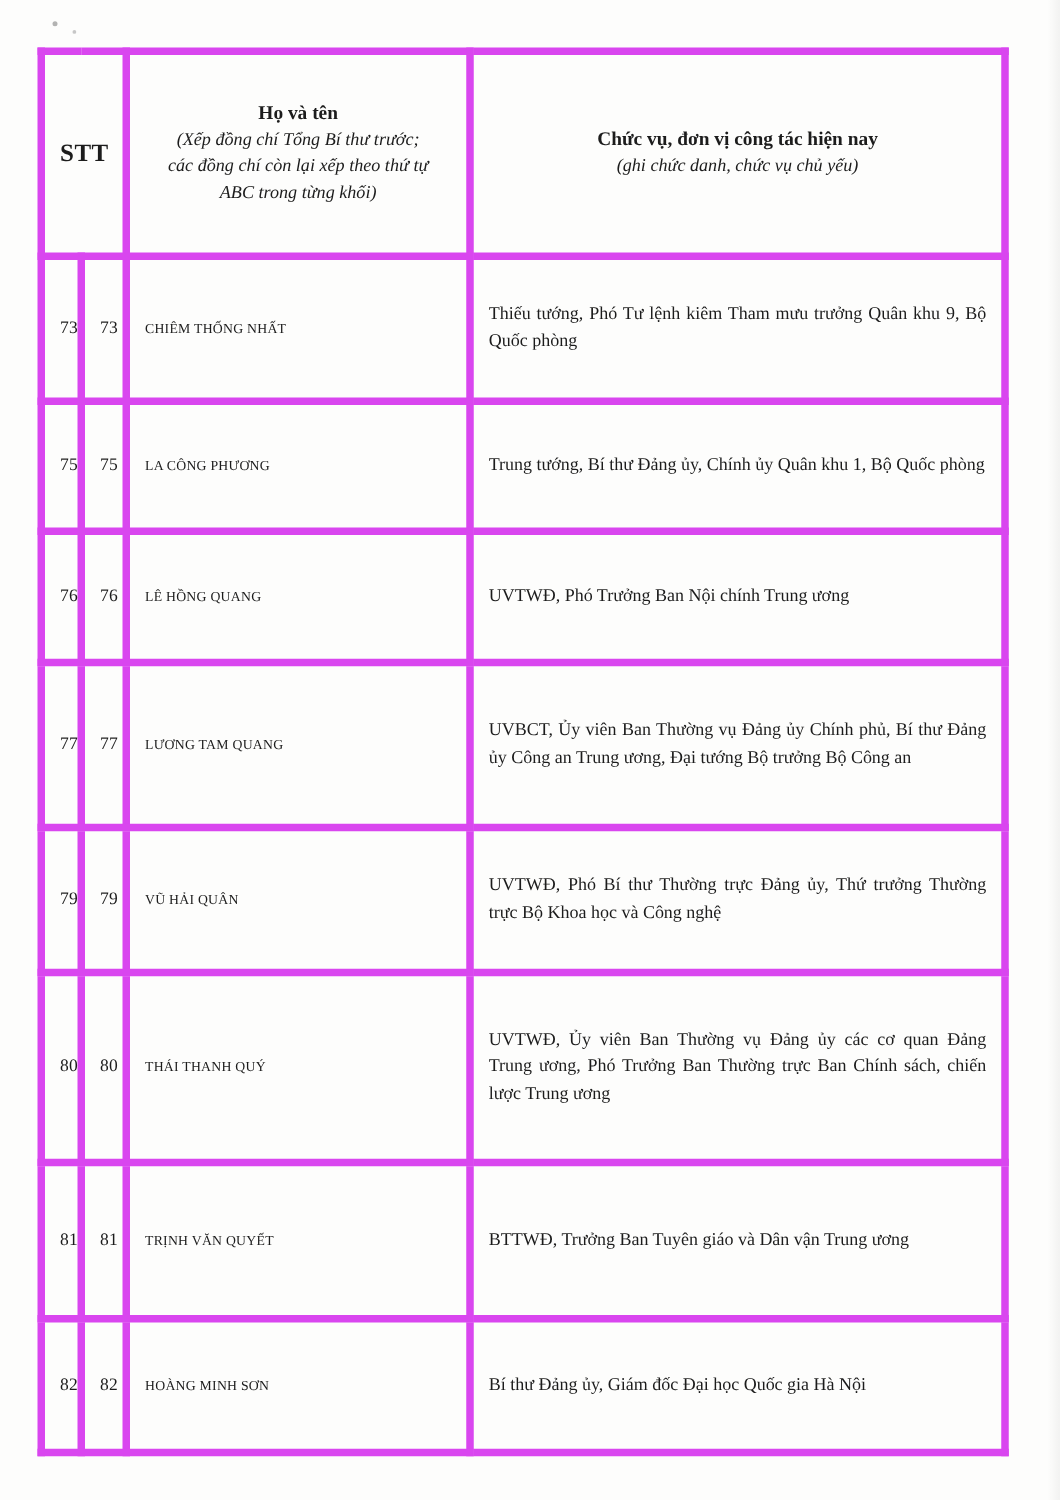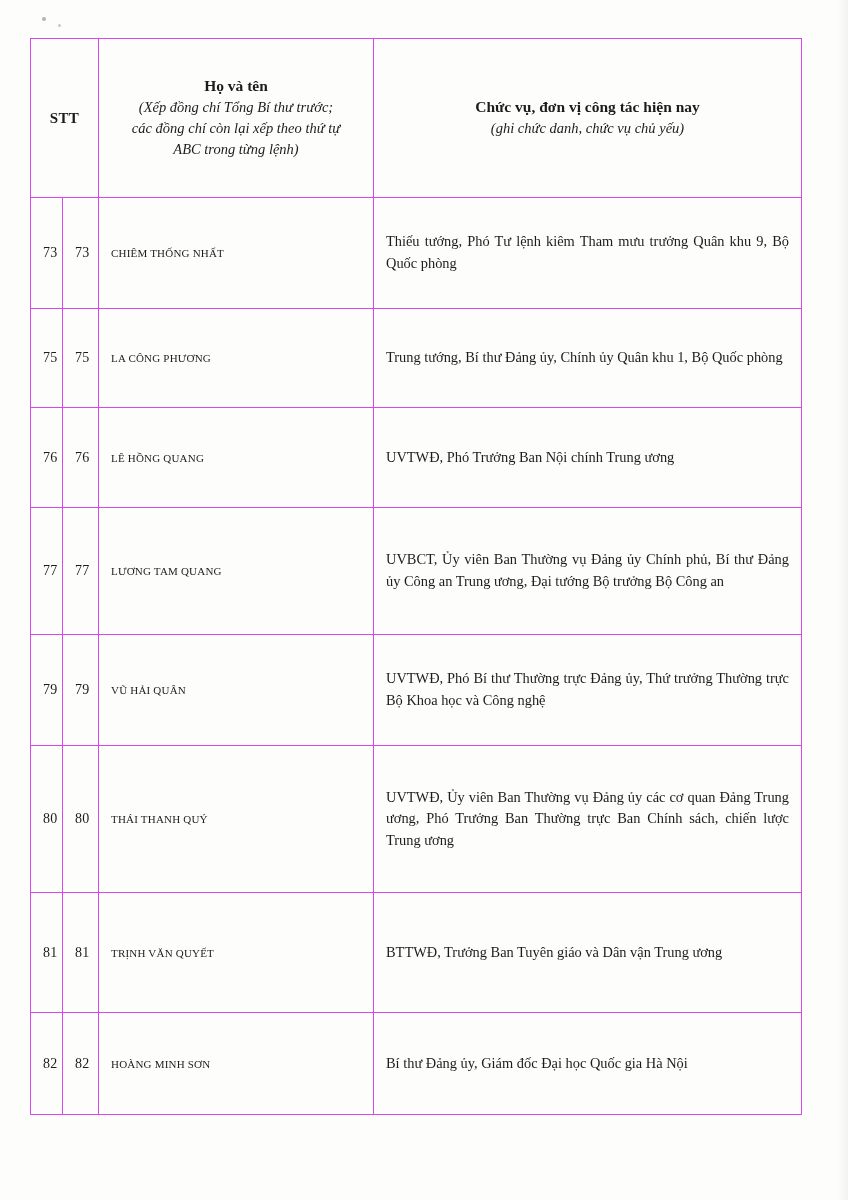--- a/index.html
+++ b/index.html
@@ -45,41 +45,41 @@
   
   #doc-table {
     position: absolute;
     left: 30px;
     top: 38px;
     width: 771px;
     border-collapse: collapse;
     table-layout: fixed;
   }
   #doc-table td, #doc-table th {
-    border: 1px solid #d946ef;
+    border: 6px solid #d946ef;
     padding: 12px;
     vertical-align: middle;
     background: transparent;
   }
 
   col.c-stt-a { width: 32px; }
   col.c-stt-b { width: 36px; }
   col.c-name  { width: 275px; }
   col.c-duty  { width: 428px; }
 
   
   thead th {
     text-align: center;
     vertical-align: middle;
     height: 134px;
     padding: 4px 6px;
   }
   .hd-stt {
     font-weight: bold;
-    font-size: 15px;
+    font-size: 20px;
     letter-spacing: .4px;
   }
   .hd-title {
     font-weight: bold;
     font-size: 15.5px;
     line-height: 1.35;
     display: block;
   }
   .hd-sub {
     font-style: italic;
@@ -143,21 +143,21 @@
     </colgroup>
 
     <thead>
       <tr>
         <th class="hd-stt" colspan="2">STT</th>
         <th>
           <span class="hd-title">Họ và tên</span>
           <span class="hd-sub">
             <span>(Xếp đồng chí Tổng Bí thư trước;</span>
             <span>các đồng chí còn lại xếp theo thứ tự</span>
-            <span>ABC trong từng lệnh)</span>
+            <span>ABC trong từng khối)</span>
           </span>
         </th>
         <th>
           <span class="hd-title">Chức vụ, đơn vị công tác hiện nay</span>
           <span class="hd-sub">
             <span>(ghi chức danh, chức vụ chủ yếu)</span>
           </span>
         </th>
       </tr>
     </thead>

